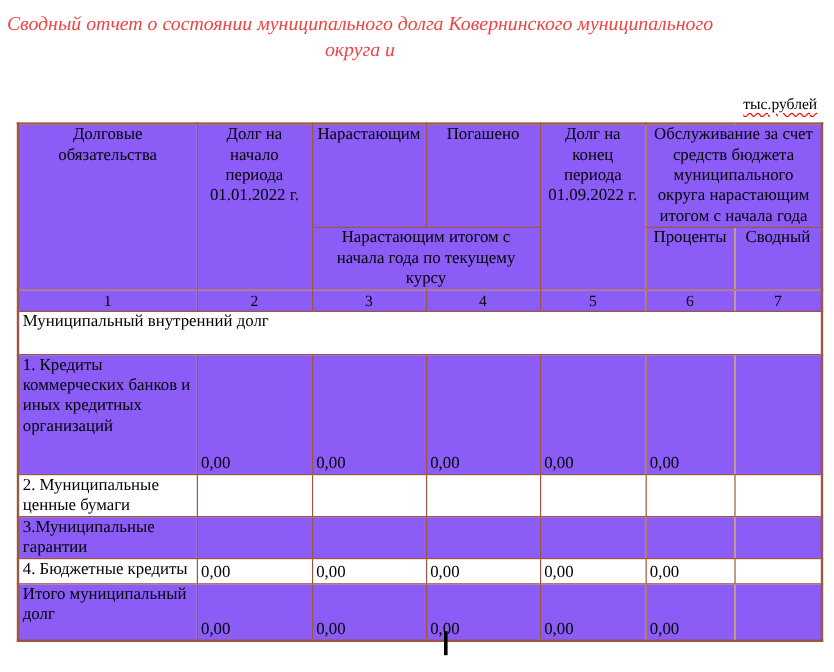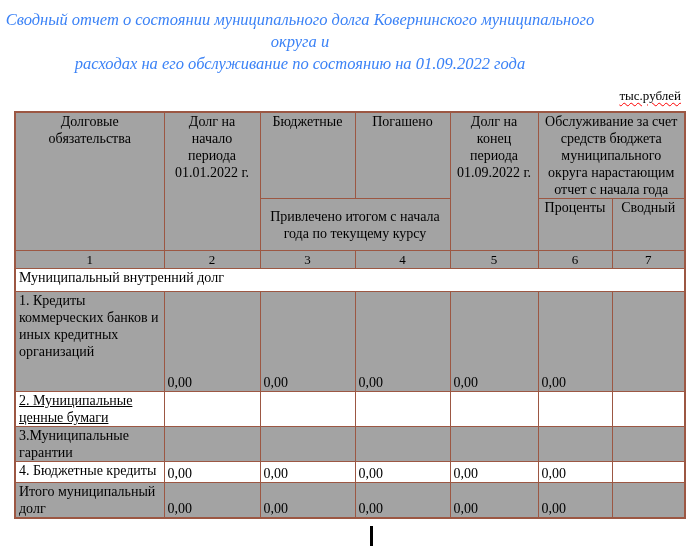--- a/index.html
+++ b/index.html
@@ -11,26 +11,26 @@
     font-family: "Liberation Serif", "DejaVu Serif", serif;
     color: #000000;
   }
   .title-block {
     width: 600px;
     margin-top: 9px;
     text-align: center;
     font-style: italic;
     font-size: 16.5px;
     line-height: 22px;
-    color: #3b82f6;
+    color: #ef4444;
   }
   .units-line {
     width: 681px;
     text-align: right;
-    margin-top: 13px;
+    margin-top: 26px;
     margin-bottom: 7px;
     font-size: 13px;
     line-height: 16px;
   }
   .units-line span {
     text-decoration: underline wavy #ff0000;
     text-decoration-thickness: 1px;
     text-underline-offset: 2px;
   }
   table.debt {
@@ -41,76 +41,75 @@
     border: 2px solid #9c5743;
     font-size: 14px;
     line-height: 17px;
   }
   table.debt td, table.debt th {
     border: 1px solid #9c5743;
     font-weight: normal;
     padding: 0 3px;
     overflow: hidden;
   }
-  .fill { background: #a3a3a3; }
+  .fill { background: #8b5cf6; }
   .hdr  { text-align: center; vertical-align: top; }
   .hdr-mid { text-align: center; vertical-align: middle; }
   .num  { text-align: center; vertical-align: middle; padding: 0; }
   .lbl  { text-align: left; vertical-align: top; }
   .val  { text-align: left; vertical-align: bottom; padding-bottom: 1px; }
   .bold { font-weight: bold; }
   tr.h1 { height: 82px; }
   tr.h2 { height: 52px; }
   tr.hn { height: 17px; font-size: 13px; }
-  tr.sec { height: 23px; }
+  tr.sec { height: 36px; }
   tr.r1 { height: 100px; }
-  tr.r2 { height: 34px; text-decoration: underline; }
+  tr.r2 { height: 34px; }
   tr.r3 { height: 34px; padding-left: 36px; }
   tr.r4 { height: 21px; }
-  tr.r5 { height: 35px; }
+  tr.r5 { height: 47px; }
   .caret {
     position: absolute;
     left: 370px; top: 526px;
     width: 3px; height: 20px;
     background: #000000;
   }
 </style>
 </head>
 <body>
 
 <div class="title-block">
   <div>Сводный отчет о состоянии муниципального долга Ковернинского муниципального округа и</div>
-  <div>расходах на его обслуживание по состоянию на 01.09.2022 года</div>
 </div>
 
 <div class="units-line">
   <span>тыс.рублей</span>
 </div>
 
 <table class="debt">
   <colgroup>
     <col style="width:149px">
       <col style="width:96px">
       <col style="width:95px">
     <col style="width:95px">
       <col style="width:88px">
       <col style="width:74px">
     <col style="width:73px">
   </colgroup>
   <tbody>
     <tr class="h1">
       <th class="fill hdr" rowspan="2">Долговые обязательства</th>
       <th class="fill hdr" rowspan="2">Долг на начало периода 01.01.2022 г.</th>
-      <th class="fill hdr">Бюджетные</th>
+      <th class="fill hdr">Нарастающим</th>
       <th class="fill hdr">Погашено</th>
       <th class="fill hdr" rowspan="2">Долг на конец периода 01.09.2022 г.</th>
-      <th class="fill hdr" colspan="2">Обслуживание за счет средств бюджета муниципального округа нарастающим отчет с начала года</th>
+      <th class="fill hdr" colspan="2">Обслуживание за счет средств бюджета муниципального округа нарастающим итогом с начала года</th>
     </tr>
     <tr class="h2">
-      <td class="fill hdr-mid" colspan="2">Привлечено итогом с начала года по текущему курсу</td>
+      <td class="fill hdr-mid" colspan="2">Нарастающим итогом с начала года по текущему курсу</td>
       <td class="fill hdr">Проценты</td>
       <td class="fill hdr">Сводный</td>
     </tr>
     <tr class="hn">
       <td class="fill num">1</td>
       <td class="fill num">2</td>
       <td class="fill num">3</td>
       <td class="fill num">4</td>
       <td class="fill num">5</td>
       <td class="fill num">6</td>

